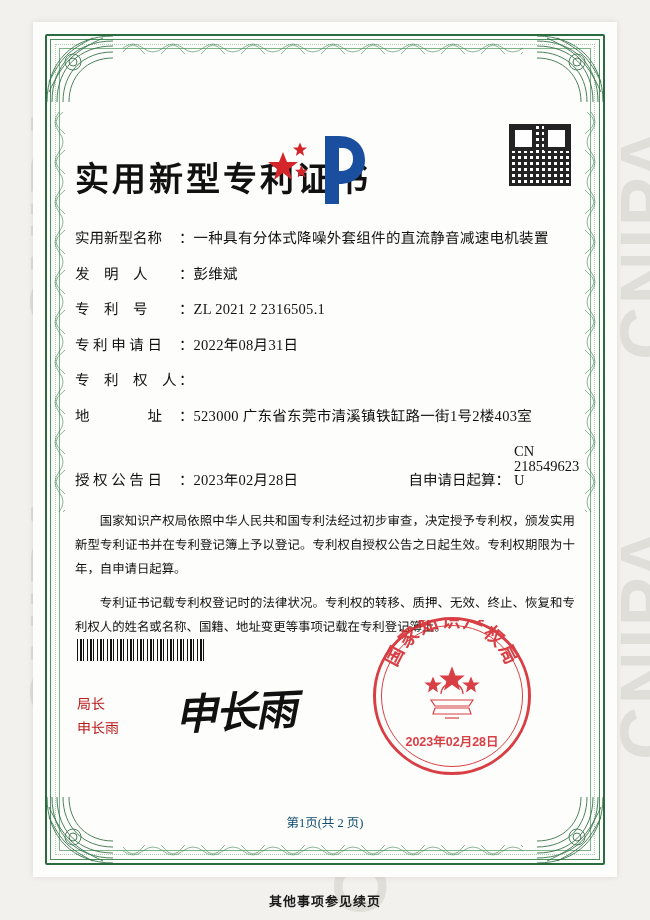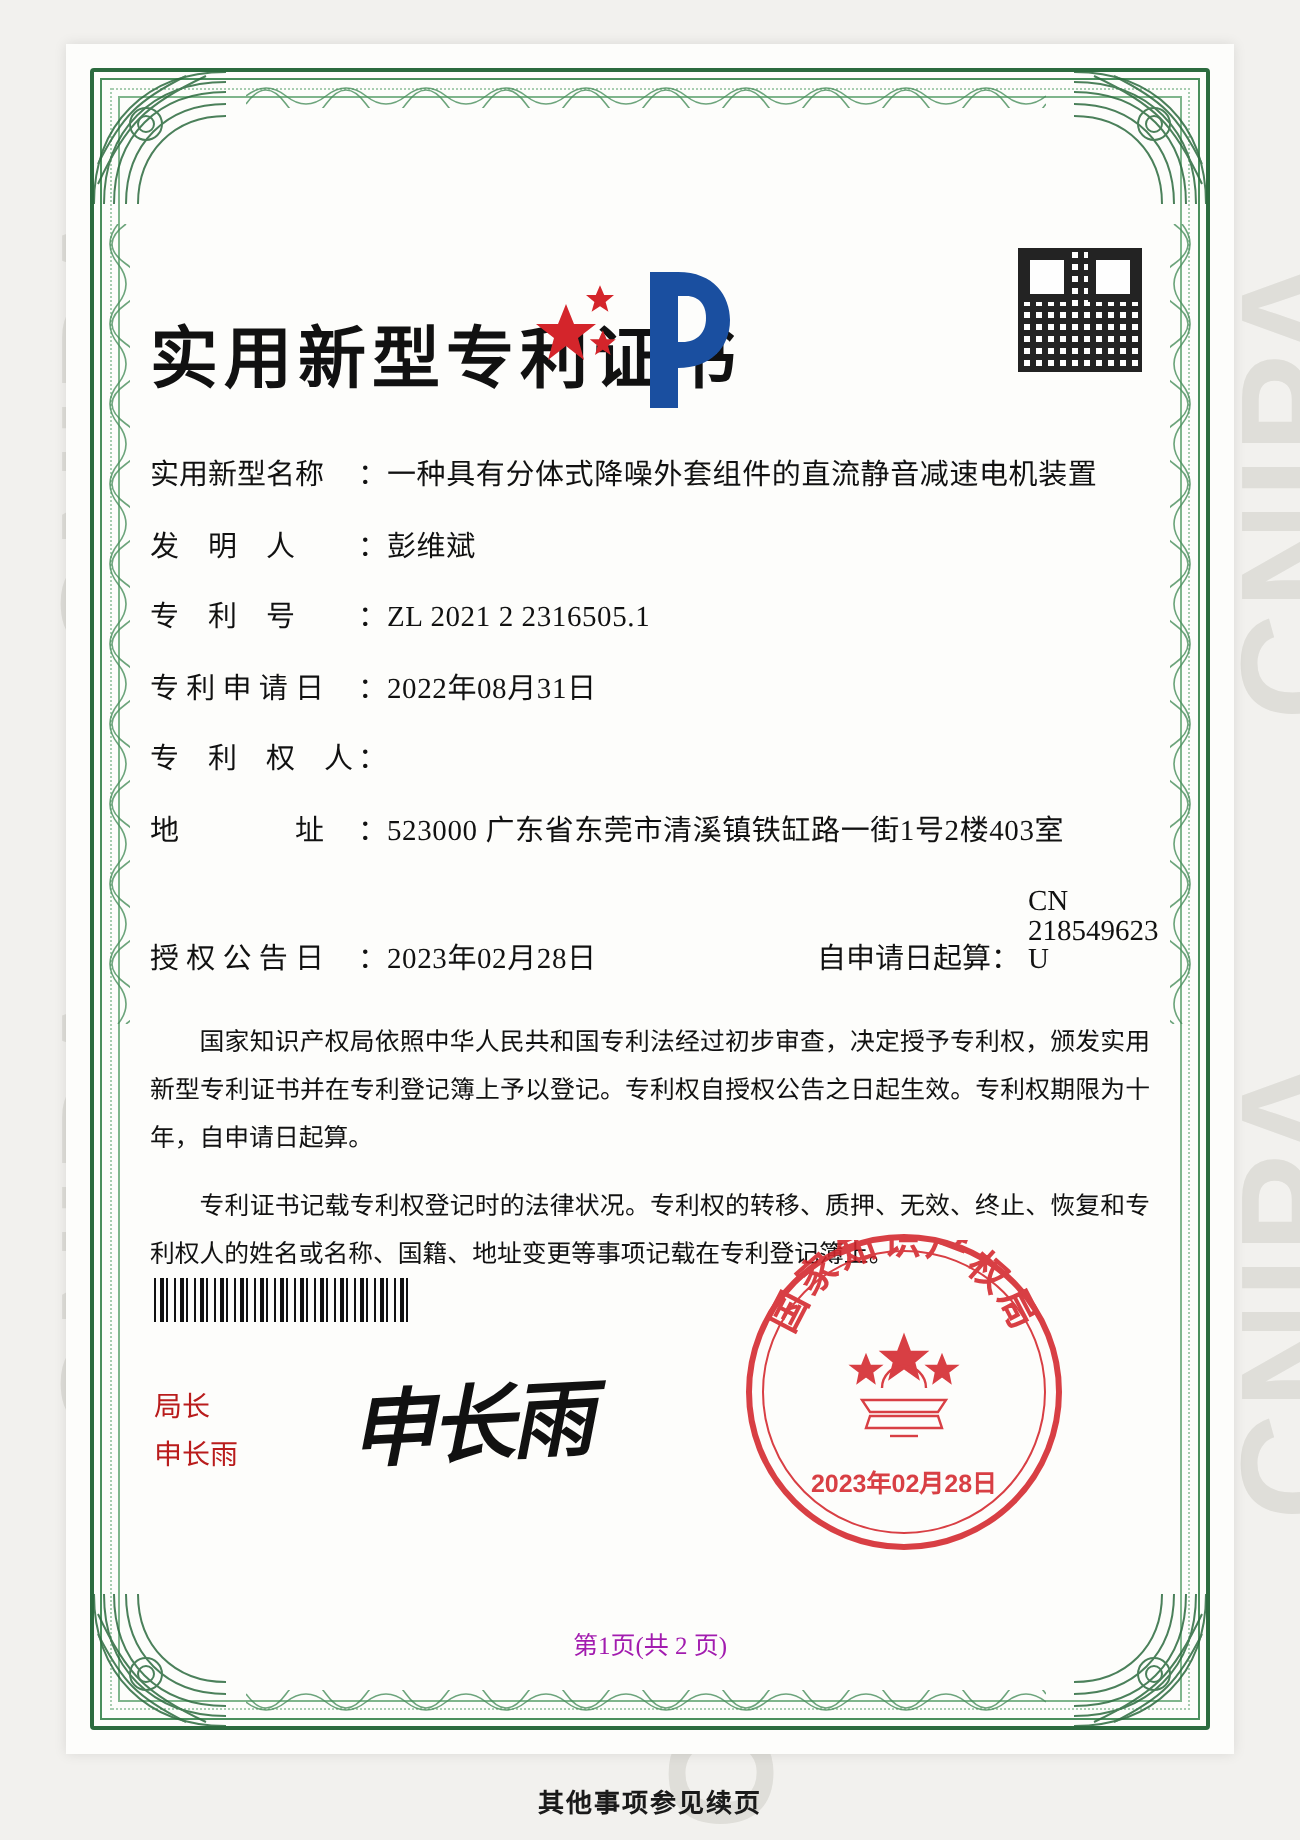--- a/index.html
+++ b/index.html
@@ -277,21 +277,21 @@
     color: #d4252b;
     font-family: "Liberation Sans", sans-serif;
   }
 
   .page-num {
     position: absolute;
     left: 0; right: 0;
     bottom: 6px;
     text-align: center;
     font-size: 12.5px;
-    color: #a21caf;
+    color: #0c4a6e;
   }
 
   .footer-note {
     position: absolute;
     left: 0; right: 0;
     bottom: 10px;
     text-align: center;
     font-size: 13px;
     font-weight: 700;
     color: #1a1a1a;

